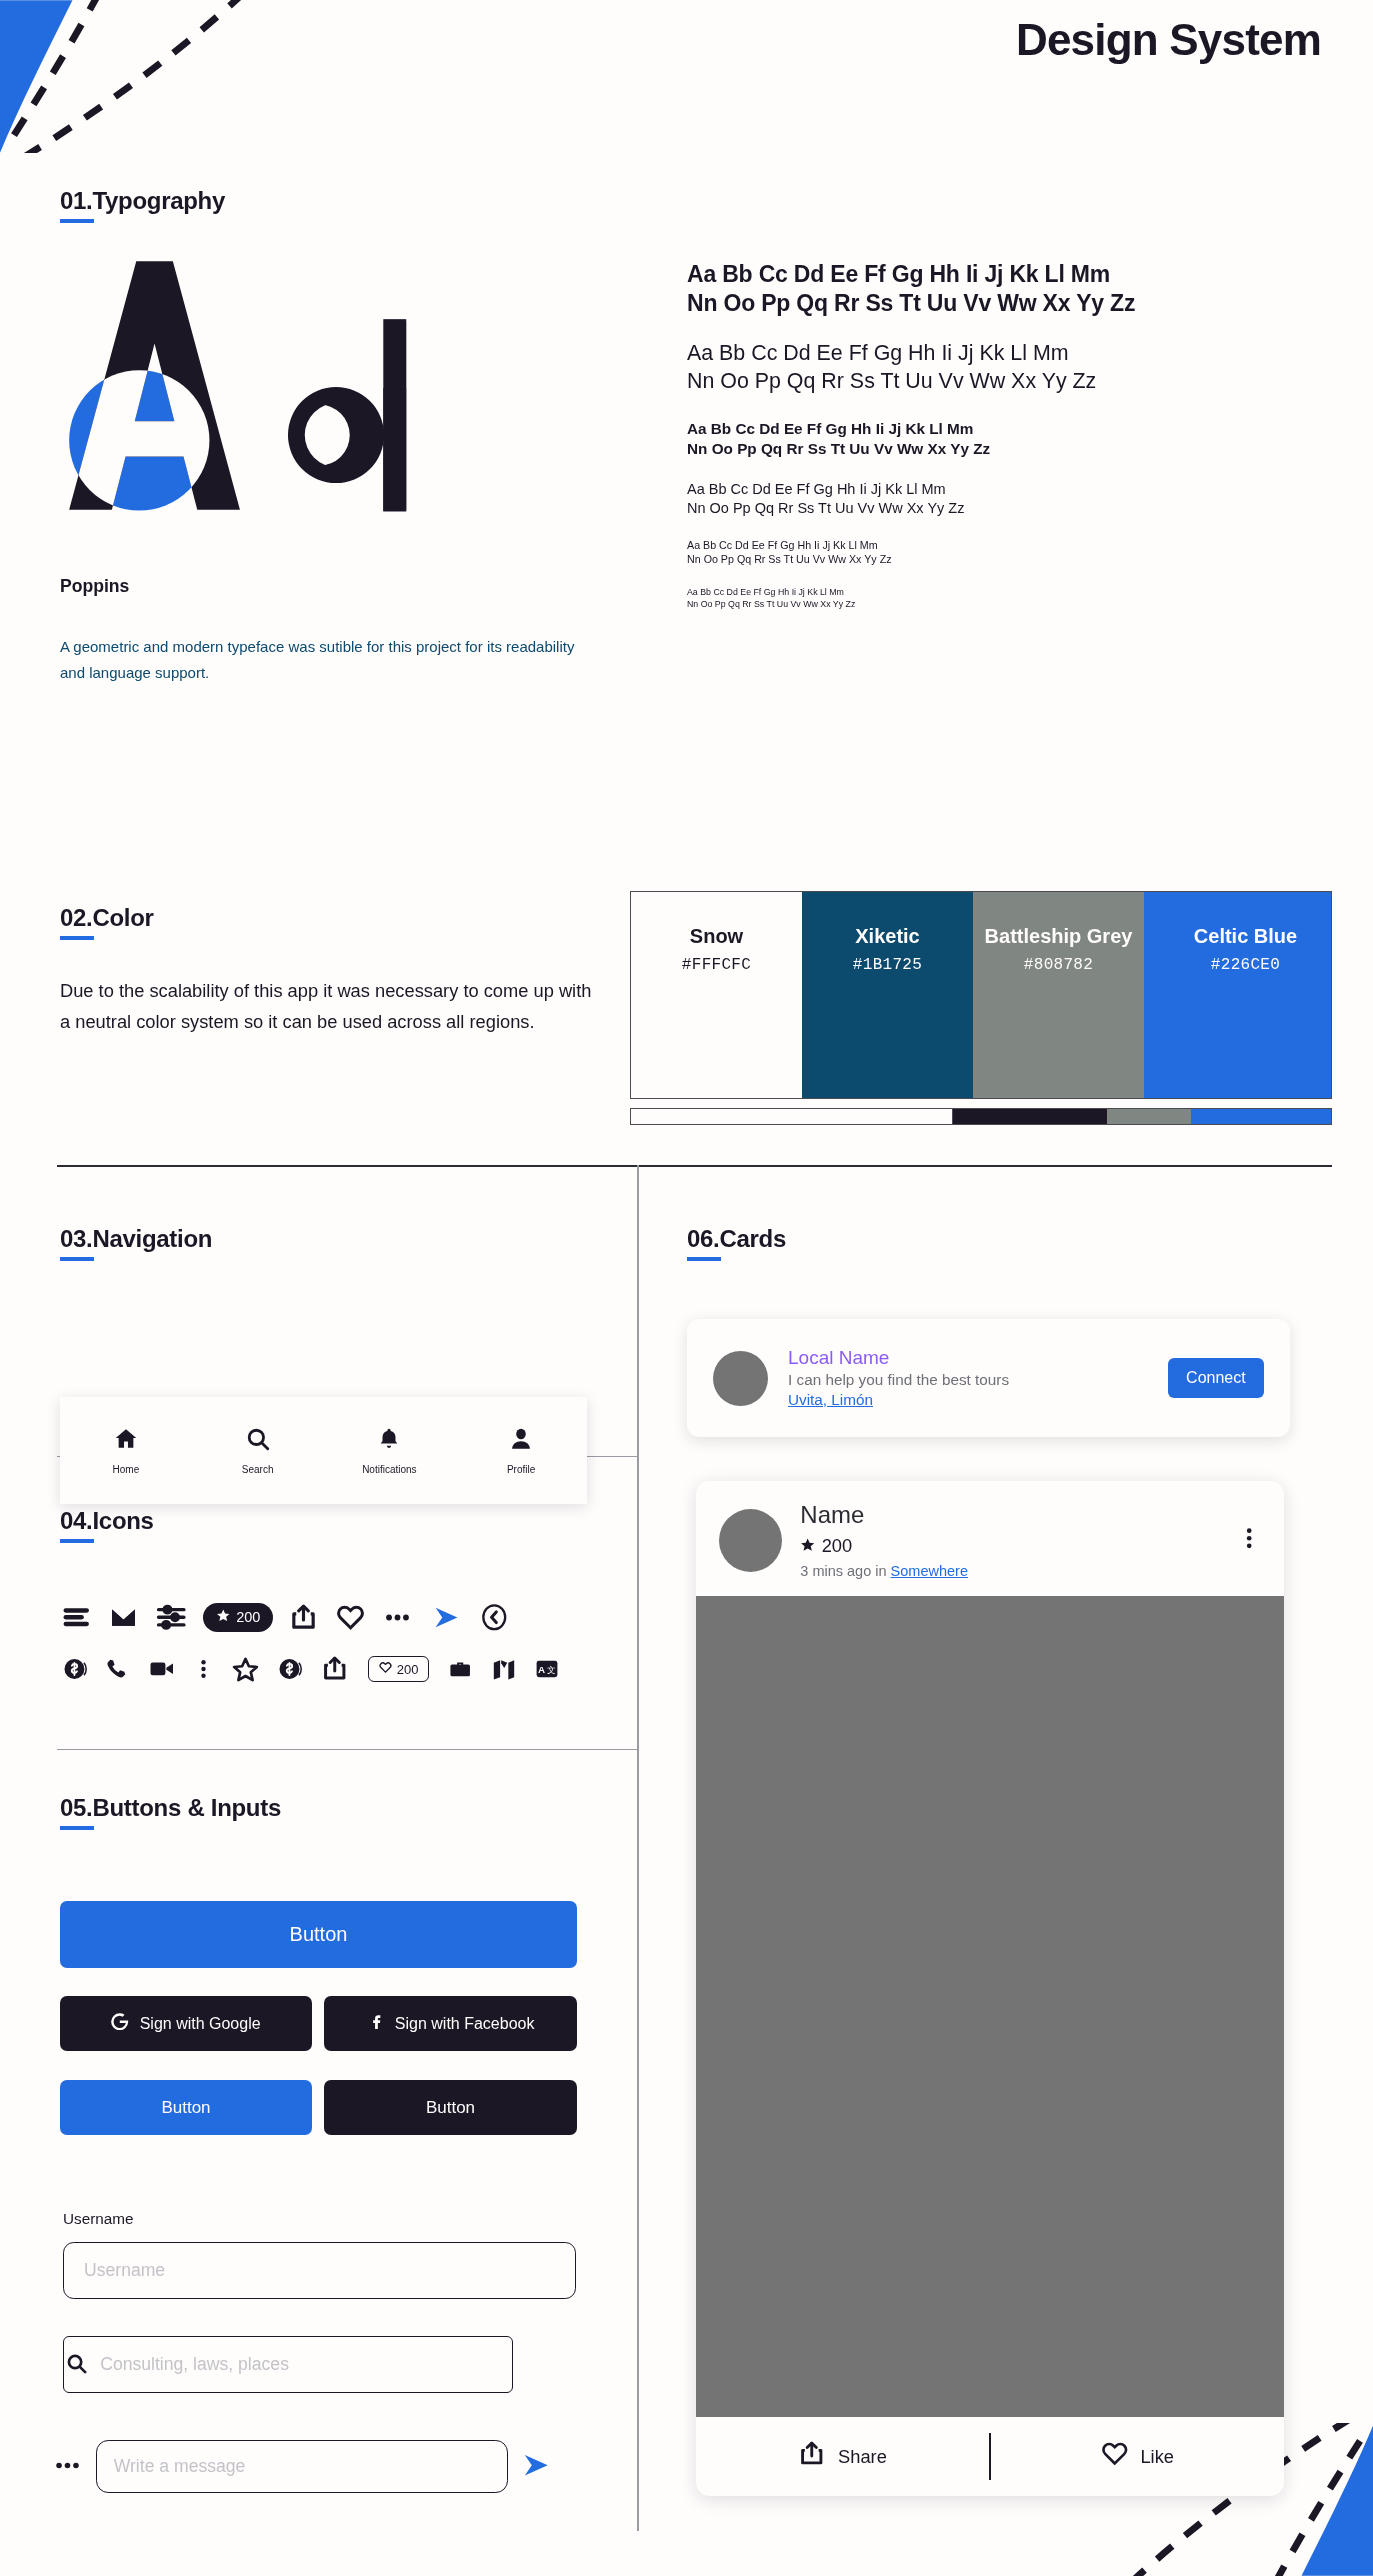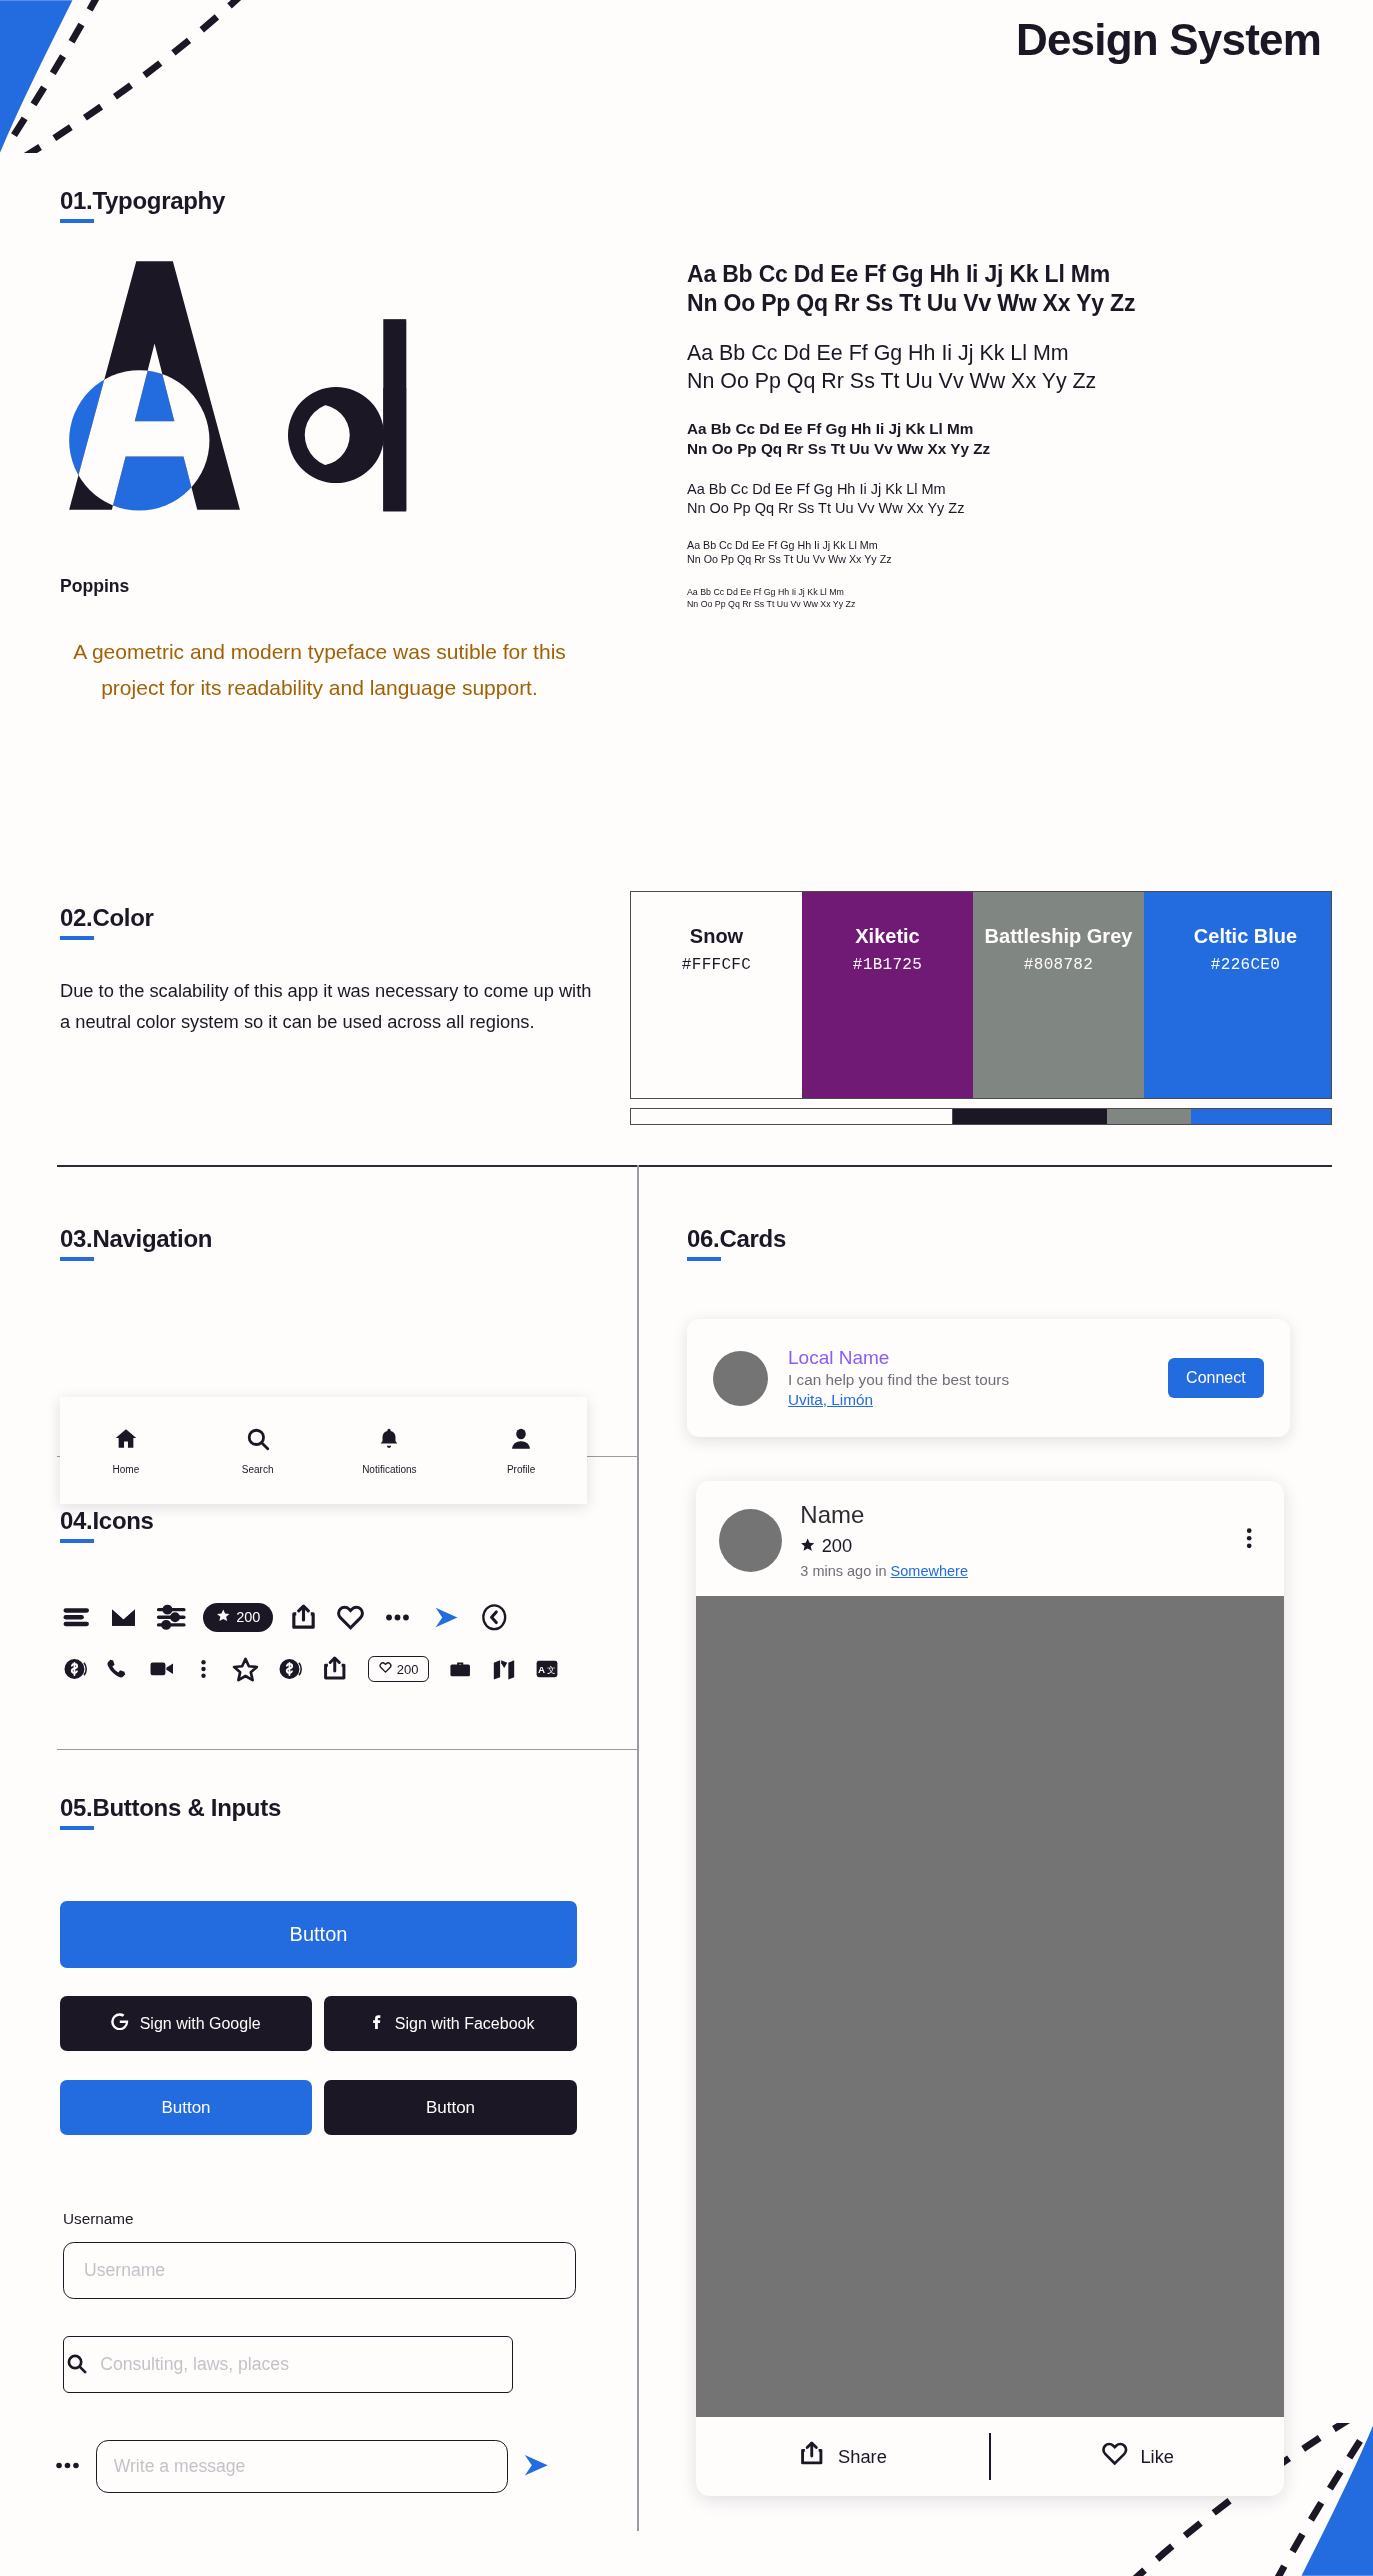--- a/index.html
+++ b/index.html
@@ -44,21 +44,21 @@
   }
 
   
   #aa-mark { position: absolute; left: 60px; top: 252px; width: 366px; height: 267px; }
   #poppins-name {
     position: absolute; left: 60px; top: 576px;
     font-size: 17.6px; font-weight: bold;
   }
   #poppins-desc {
     position: absolute; left: 60px; top: 634px; width: 519px;
-    font-size: 21px; line-height: 1.72; color: #a16207; text-align: center;
+    font-size: 15px; line-height: 1.72; color: #0c4a6e;
   }
   #specimens { position: absolute; left: 687px; top: 260px; width: 641px; }
   .spec { color: #1B1725; margin-bottom: 0; }
   .spec div { white-space: nowrap; }
   .spec-0 { font-size: 23px; font-weight: bold; line-height: 1.28; margin-bottom: 21.4px; letter-spacing: -0.2px;}
   .spec-1 { font-size: 21.4px; font-weight: normal; line-height: 1.3; margin-bottom: 23px; }
   .spec-2 { font-size: 15.3px; font-weight: bold; line-height: 1.3; margin-bottom: 21.4px; }
   .spec-3 { font-size: 14.5px; font-weight: normal; line-height: 1.3; margin-bottom: 20px; }
   .spec-4 { font-size: 10.7px; font-weight: normal; line-height: 1.35; margin-bottom: 20px; }
   .spec-5 { font-size: 8.8px; font-weight: normal; line-height: 1.35; }
@@ -326,21 +326,21 @@
   <div class="ttl">02.Color</div>
   <div class="rule"></div>
 </div>
 <p id="color-desc">Due to the scalability of this app it was necessary to come up with a neutral color system so it can be used across all regions.</p>
 
 <div id="swatches">
   <div class="swatch" style="background:#FFFCFC; color:#1B1725;">
     <div class="nm">Snow</div>
     <div class="hx">#FFFCFC</div>
   </div>
-  <div class="swatch" style="background:#701a75; color:#FFFCFC;">
+  <div class="swatch" style="background:#0c4a6e; color:#FFFCFC;">
     <div class="nm">Xiketic</div>
     <div class="hx">#1B1725</div>
   </div>
   <div class="swatch" style="background:#808782; color:#FFFCFC;">
     <div class="nm">Battleship Grey</div>
     <div class="hx">#808782</div>
   </div>
   <div class="swatch" style="background:#226CE0; color:#FFFCFC;padding-left:16px;">
     <div class="nm">Celtic Blue</div>
     <div class="hx">#226CE0</div>

